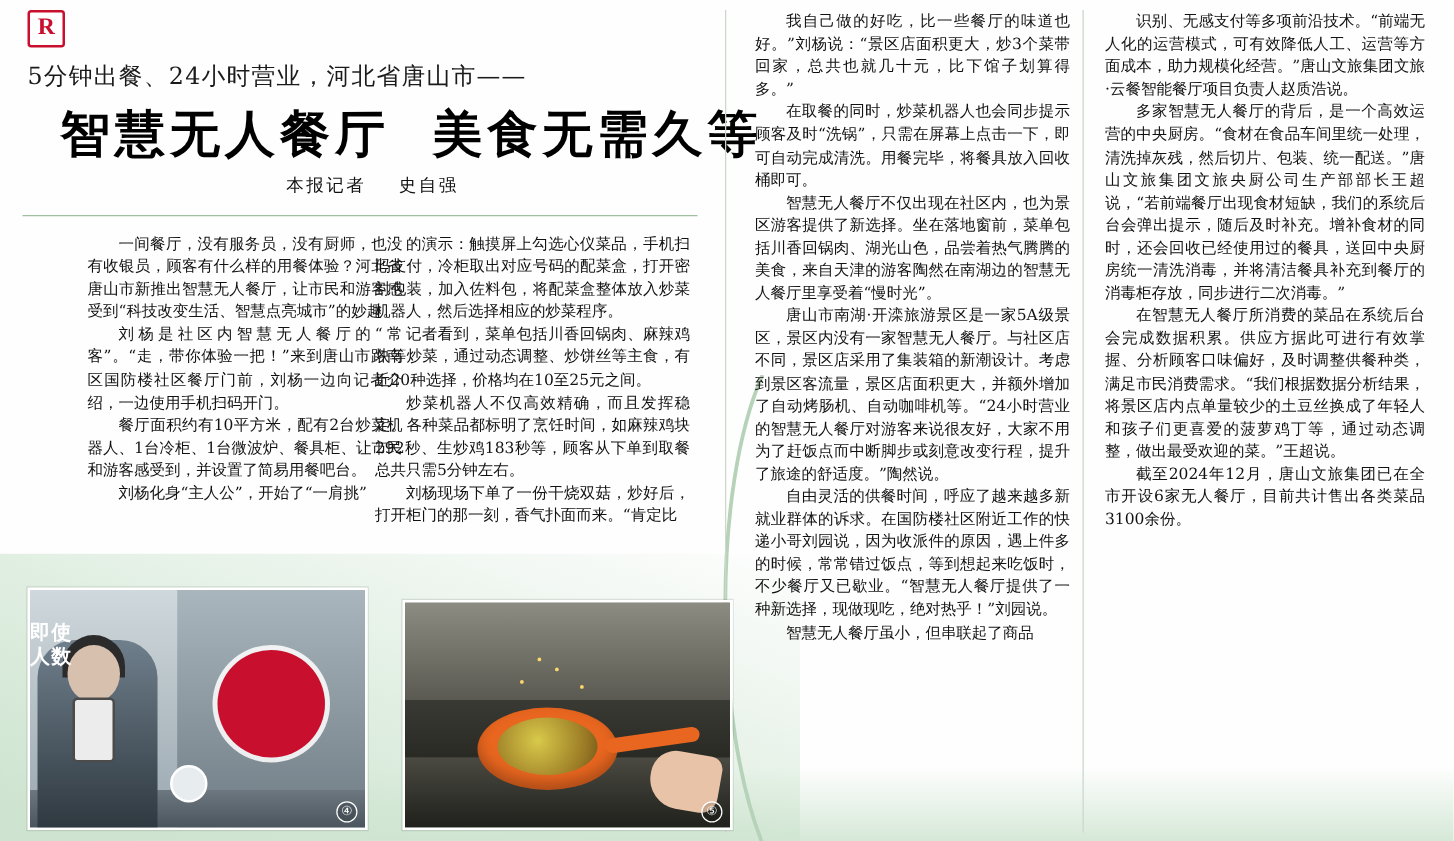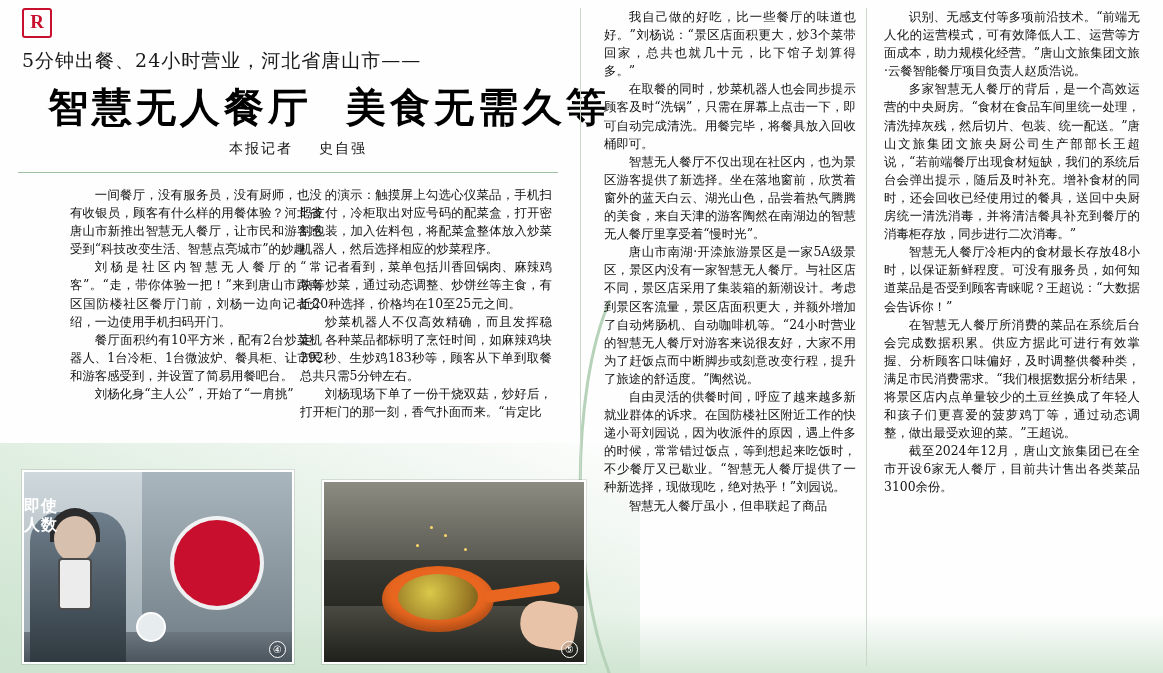--- a/index.html
+++ b/index.html
@@ -244,30 +244,29 @@
   <div class="col col-2">
     <p>的演示：触摸屏上勾选心仪菜品，手机扫码支付，冷柜取出对应号码的配菜盒，打开密封包装，加入佐料包，将配菜盒整体放入炒菜机器人，然后选择相应的炒菜程序。</p>
     <p>记者看到，菜单包括川香回锅肉、麻辣鸡块等炒菜，通过动态调整、炒饼丝等主食，有近20种选择，价格均在10至25元之间。</p>
     <p>炒菜机器人不仅高效精确，而且发挥稳定。各种菜品都标明了烹饪时间，如麻辣鸡块292秒、生炒鸡183秒等，顾客从下单到取餐总共只需5分钟左右。</p>
     <p>刘杨现场下单了一份干烧双菇，炒好后，打开柜门的那一刻，香气扑面而来。“肯定比</p>
   </div>
 
   <div class="col col-3">
     <p>我自己做的好吃，比一些餐厅的味道也好。”刘杨说：“景区店面积更大，炒3个菜带回家，总共也就几十元，比下馆子划算得多。”</p>
     <p>在取餐的同时，炒菜机器人也会同步提示顾客及时“洗锅”，只需在屏幕上点击一下，即可自动完成清洗。用餐完毕，将餐具放入回收桶即可。</p>
-    <p>智慧无人餐厅不仅出现在社区内，也为景区游客提供了新选择。坐在落地窗前，欣赏着窗外的蓝天白云、湖光山色，品尝着热气腾腾的美食，来自天津的游客陶然在南湖边的智慧无人餐厅里享受着“慢时光”。</p>
+    <p>智慧无人餐厅不仅出现在社区内，也为景区游客提供了新选择。坐在落地窗前，菜单包括川香回锅肉、湖光山色，品尝着热气腾腾的美食，来自天津的游客陶然在南湖边的智慧无人餐厅里享受着“慢时光”。</p>
     <p>唐山市南湖·开滦旅游景区是一家5A级景区，景区内没有一家智慧无人餐厅。与社区店不同，景区店采用了集装箱的新潮设计。考虑到景区客流量，景区店面积更大，并额外增加了自动烤肠机、自动咖啡机等。“24小时营业的智慧无人餐厅对游客来说很友好，大家不用为了赶饭点而中断脚步或刻意改变行程，提升了旅途的舒适度。”陶然说。</p>
     <p>自由灵活的供餐时间，呼应了越来越多新就业群体的诉求。在国防楼社区附近工作的快递小哥刘园说，因为收派件的原因，遇上件多的时候，常常错过饭点，等到想起来吃饭时，不少餐厅又已歇业。“智慧无人餐厅提供了一种新选择，现做现吃，绝对热乎！”刘园说。</p>
     <p>智慧无人餐厅虽小，但串联起了商品</p>
   </div>
 
   <div class="col col-4">
     <p>识别、无感支付等多项前沿技术。“前端无人化的运营模式，可有效降低人工、运营等方面成本，助力规模化经营。”唐山文旅集团文旅·云餐智能餐厅项目负责人赵质浩说。</p>
     <p>多家智慧无人餐厅的背后，是一个高效运营的中央厨房。“食材在食品车间里统一处理，清洗掉灰残，然后切片、包装、统一配送。”唐山文旅集团文旅央厨公司生产部部长王超说，“若前端餐厅出现食材短缺，我们的系统后台会弹出提示，随后及时补充。增补食材的同时，还会回收已经使用过的餐具，送回中央厨房统一清洗消毒，并将清洁餐具补充到餐厅的消毒柜存放，同步进行二次消毒。”</p>
-    <p>智慧无人餐厅冷柜内的食材最长存放48小时，以保证新鲜程度。可没有服务员，如何知道菜品是否受到顾客青睐呢？王超说：“大数据会告诉你！”</p>
     <p>在智慧无人餐厅所消费的菜品在系统后台会完成数据积累。供应方据此可进行有效掌握、分析顾客口味偏好，及时调整供餐种类，满足市民消费需求。“我们根据数据分析结果，将景区店内点单量较少的土豆丝换成了年轻人和孩子们更喜爱的菠萝鸡丁等，通过动态调整，做出最受欢迎的菜。”王超说。</p>
     <p>截至2024年12月，唐山文旅集团已在全市开设6家无人餐厅，目前共计售出各类菜品3100余份。</p>
   </div>
 
   <div class="photo photo-4">
     <div class="p4-wallA"></div>
     <div class="p4-wallB"></div>
     <div class="p4-floor"></div>
     <div class="p4-person"></div>
     <div class="p4-hair"></div>

